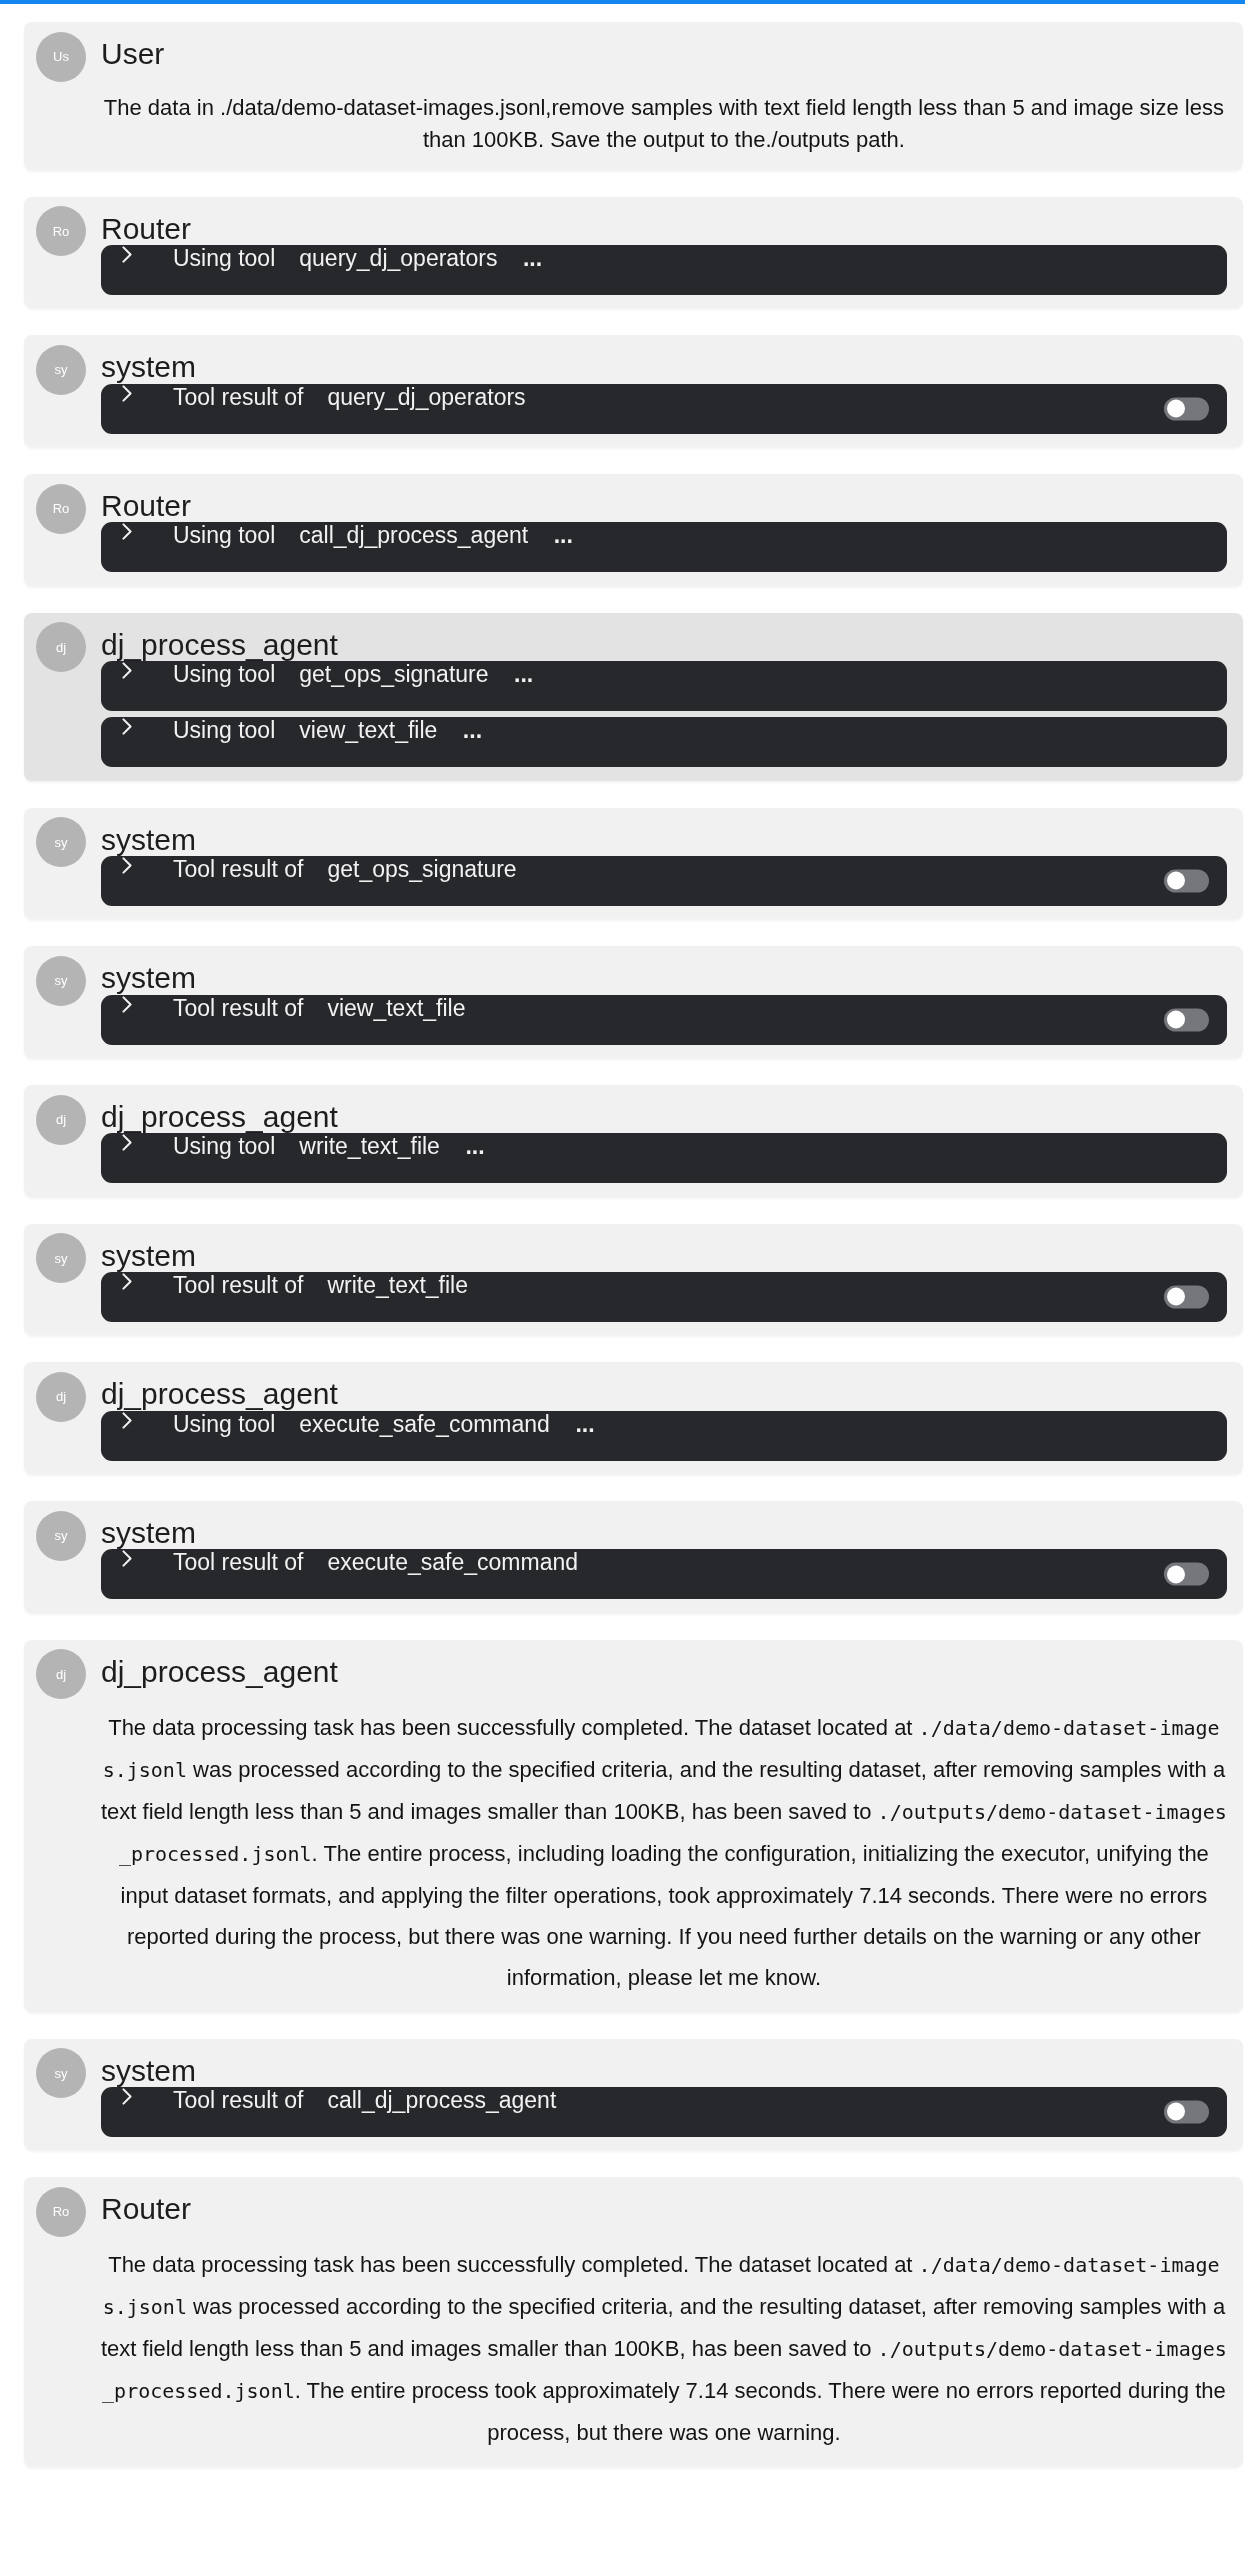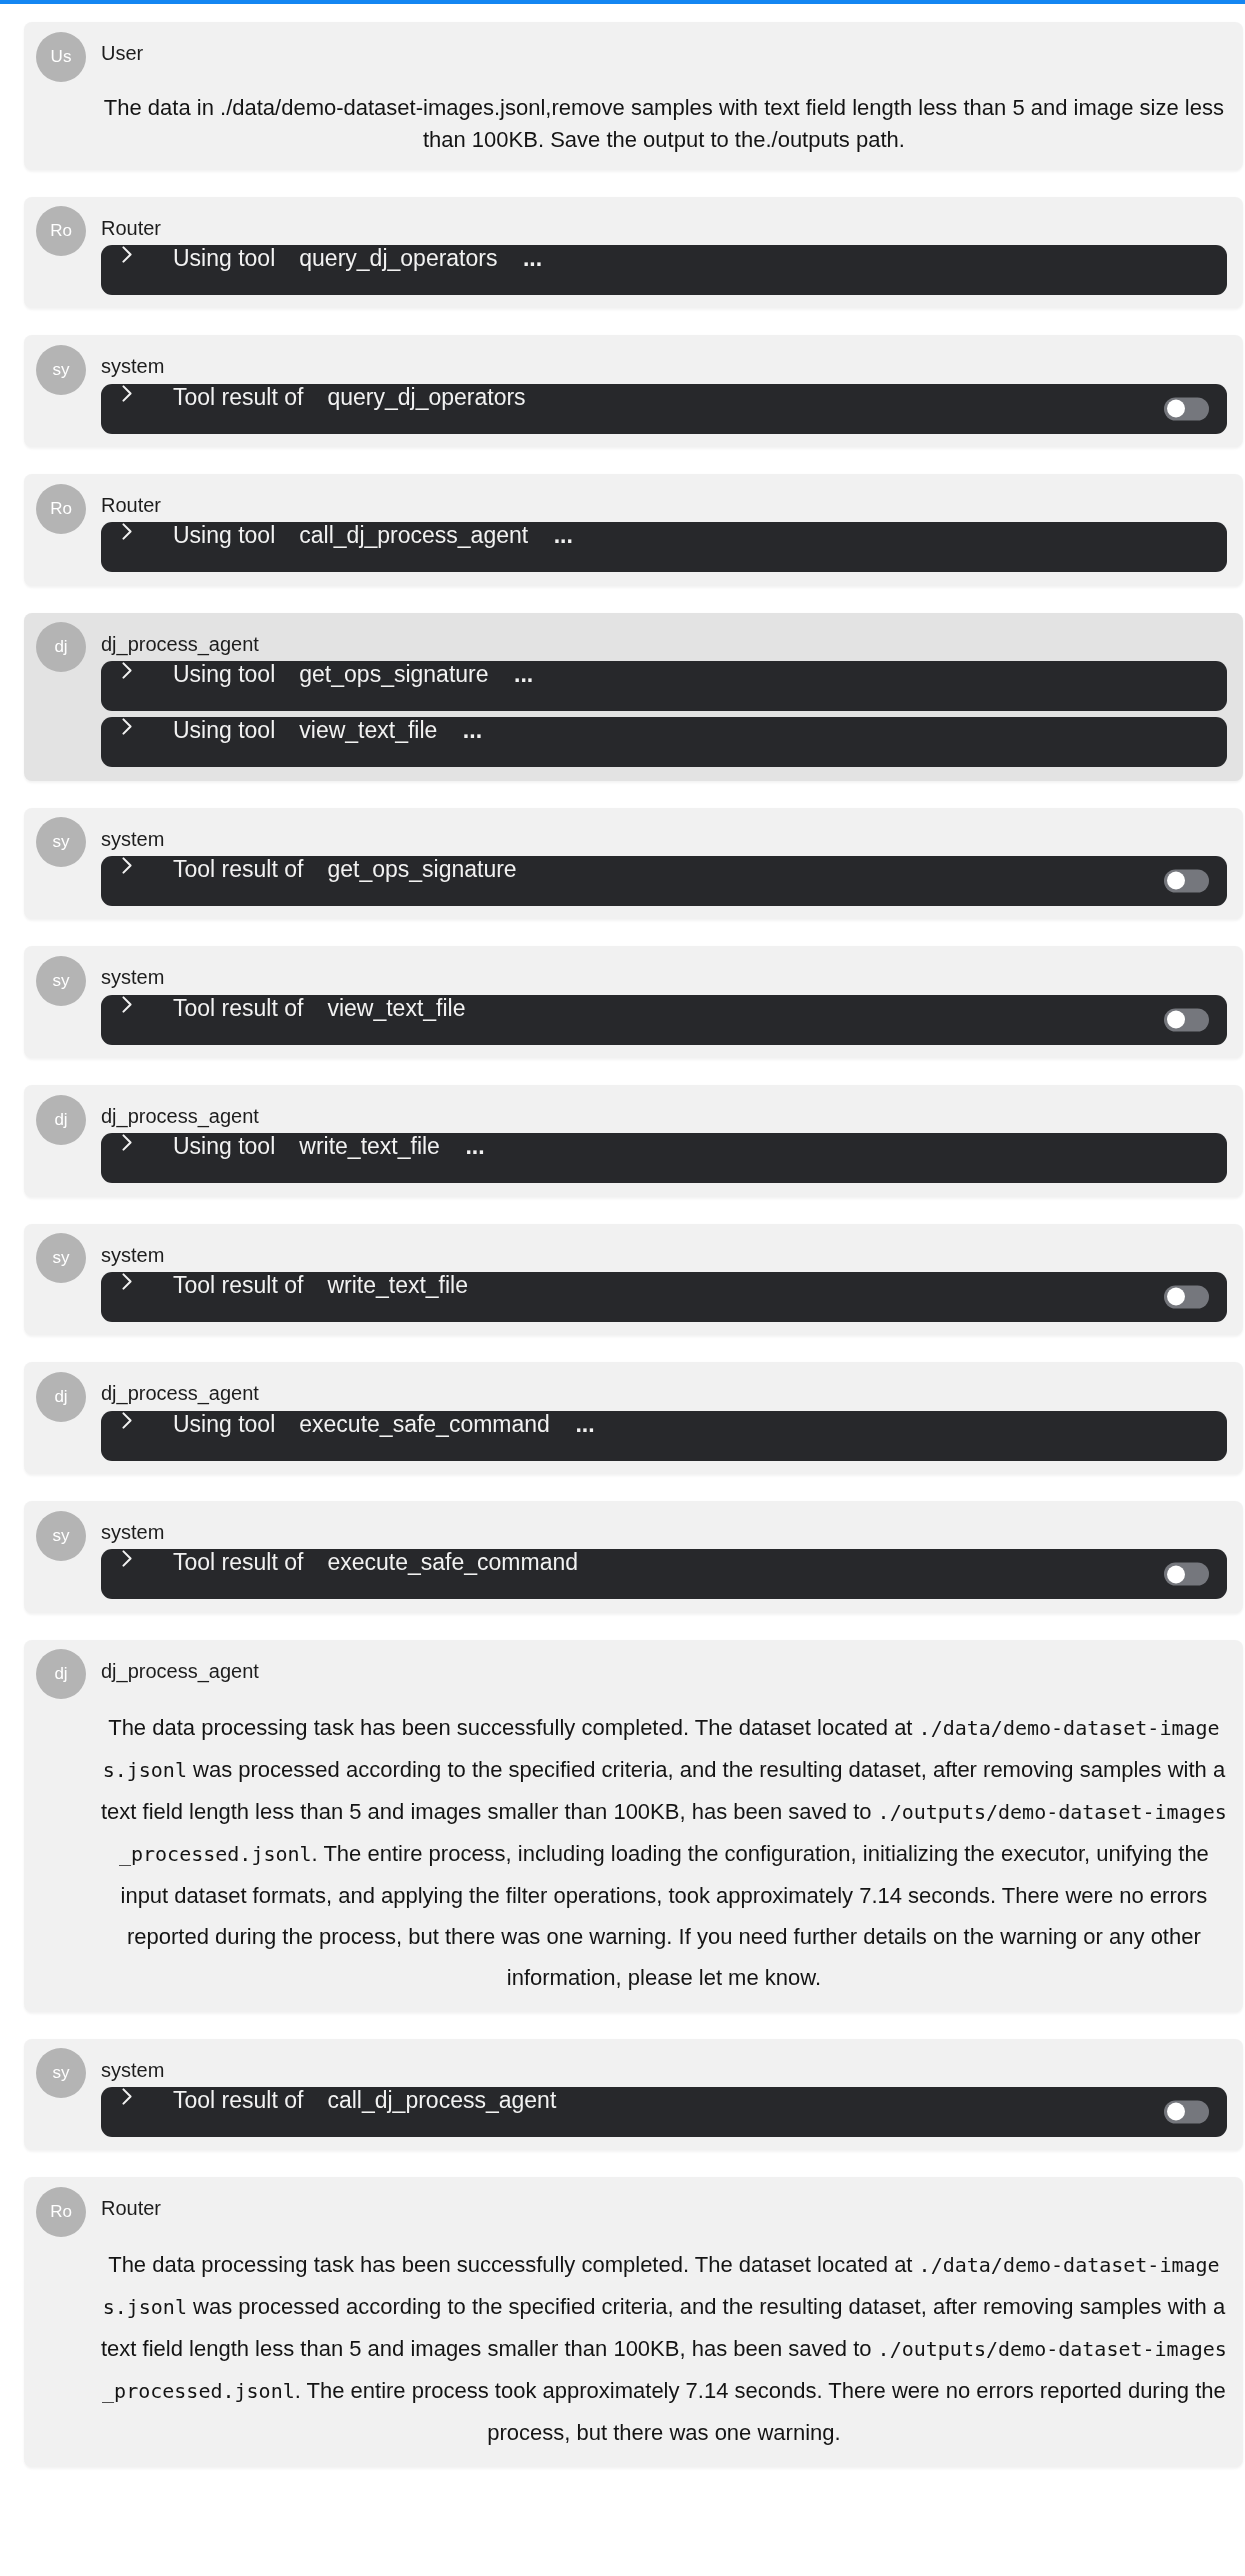--- a/index.html
+++ b/index.html
@@ -35,28 +35,28 @@
   }
   .avatar{
     position:absolute;
     left:12px;
     top:9.5px;
     width:50px;
     height:50px;
     border-radius:50%;
     background:var(--avatar-bg,#b4b4b4);
     color:#ffffff;
-    font-size:17px;
+    font-size:13px;
     display:flex;
     align-items:center;
     justify-content:center;
     user-select:none;
   }
   .role{
-    font-size:20px;
+    font-size:30px;
     line-height:27px;
     color:#1d1d1d;
   }
   .body-area{
     display:flex;
     flex-direction:column;
     gap:6.3px;
     margin-top:3.2px;
   }
   .bar{

